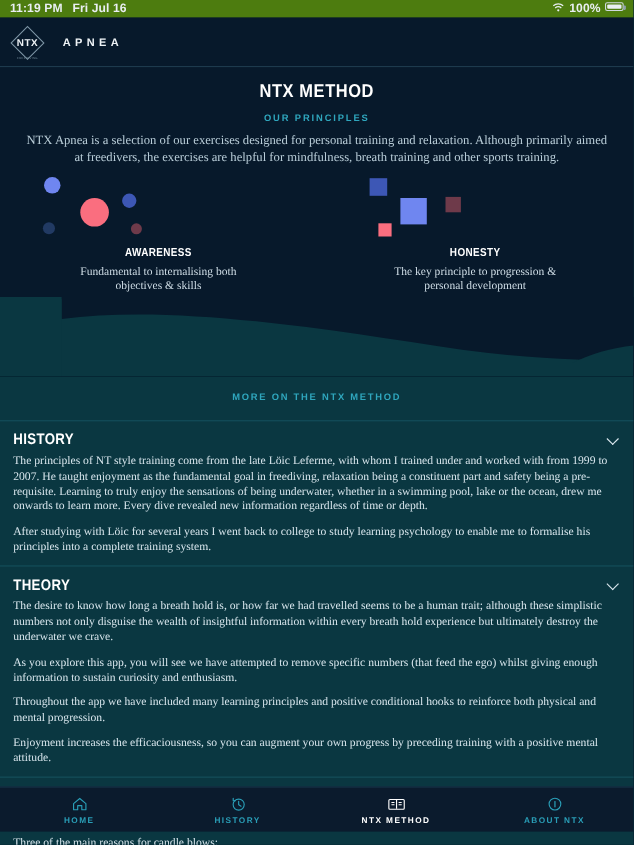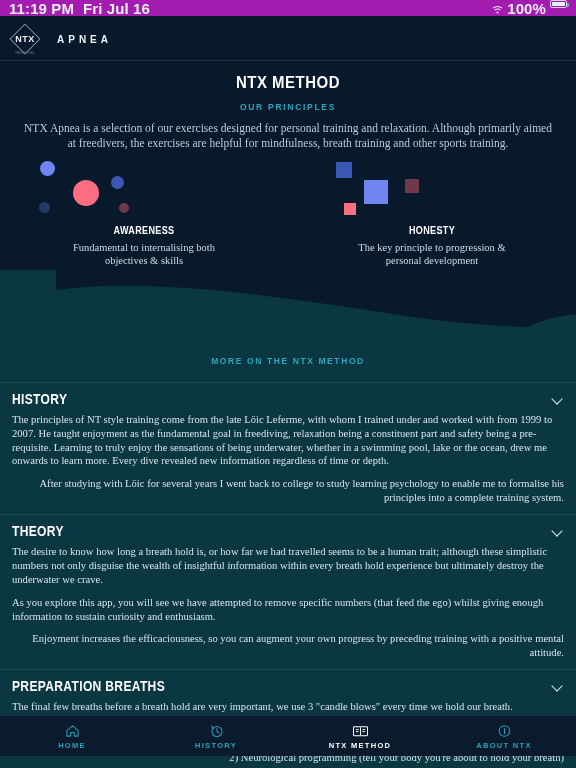--- a/index.html
+++ b/index.html
@@ -6,24 +6,24 @@
   html,body { width:576px; height:768px; }
   body {
     font-family:"Liberation Serif", serif;
     background:#07192b;
     color:#e8eef2;
     overflow:hidden;
     position:relative;
   }
   
   .statusbar{
-    height:16px; background:#a21caf;
+    height:16px; background:#4d7c0f;
     display:flex; align-items:center; justify-content:space-between;
     padding:0 9px; font-family:"Liberation Sans", sans-serif;
-    font-size:15px; font-weight:bold; color:#e9eef2; letter-spacing:.1px;
+    font-size:11px; font-weight:bold; color:#e9eef2; letter-spacing:.1px;
   }
   .sb-left{ display:flex; gap:9px; align-items:center; }
   .sb-right{ display:flex; gap:4px; }
   .batt{
     width:17px; height:8px; border:1px solid #cfd8de; border-radius:2px;
     position:relative; padding:1px;
   }
   .batt i{ display:block; height:100%; width:100%; background:#e9eef2; border-radius:1px; }
   .batt:after{
     content:""; position:absolute; right:-3px; top:2px; width:2px; height:4px;
@@ -103,21 +103,21 @@
     transform:scaleX(.86); transform-origin:left center;
   }
   .chev{ width:12px; height:12px; position:relative; flex:0 0 12px; }
   .chev:before{
     content:""; position:absolute; left:1px; top:2px; width:7px; height:7px;
     border-right:1.6px solid #dbe7ee; border-bottom:1.6px solid #dbe7ee;
     transform:rotate(45deg);
   }
   .acc-body{ padding:0 2px 9px; }
   .acc-body p{ font-size:10.6px; line-height:1.31; color:#d7e5ec; margin-bottom:9px; }
-  .acc-body p:last-child{ margin-bottom:0;text-align:right; }
+  .acc-body p:last-child{ margin-bottom:0; }
   
   .tabbar{
     position:absolute; left:0; bottom:12px; width:576px; height:41px;
     background:#0b1b2d; border-top:1px solid #17344a;
     display:flex; align-items:center;
   }
   .tab{ flex:1; text-align:center; }
   .tab .ti{ height:16px; display:flex; align-items:center; justify-content:center; }
   .tab .tl{
     font-family:"Liberation Sans", sans-serif; font-size:7.5px;
@@ -221,20 +221,21 @@
   </div>
 
   <div class="acc">
     <div class="acc-head">
       <div class="acc-title">THEORY</div>
       <div class="chev"></div>
     </div>
     <div class="acc-body">
       <p>The desire to know how long a breath hold is, or how far we had travelled seems to be a human trait; although these simplistic numbers not only disguise the wealth of insightful information within every breath hold experience but ultimately destroy the underwater we crave.</p>
       <p>As you explore this app, you will see we have attempted to remove specific numbers (that feed the ego) whilst giving enough information to sustain curiosity and enthusiasm.</p>
+      <p>Throughout the app we have included many learning principles and positive conditional hooks to reinforce both physical and mental progression.</p>
       <p>Enjoyment increases the efficaciousness, so you can augment your own progress by preceding training with a positive mental attitude.</p>
     </div>
   </div>
 
   <div class="acc">
     <div class="acc-head">
       <div class="acc-title">PREPARATION BREATHS</div>
       <div class="chev"></div>
     </div>
     <div class="acc-body">

